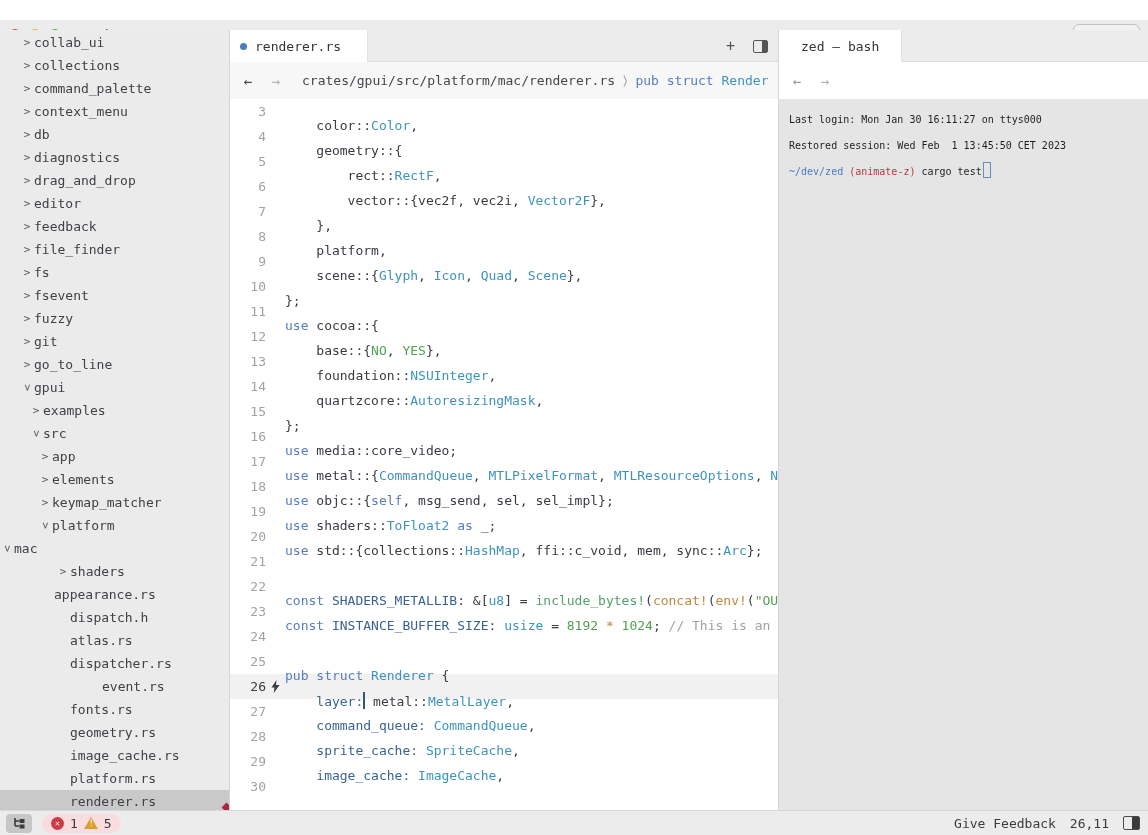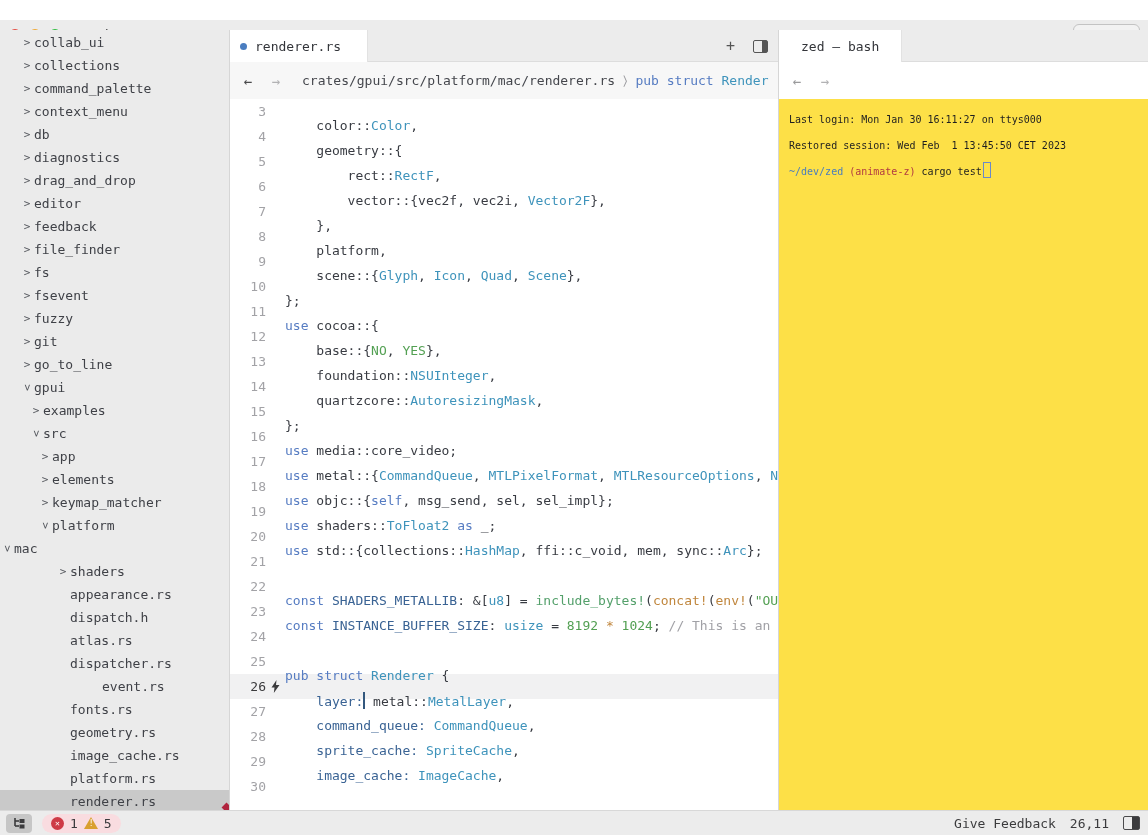--- a/index.html
+++ b/index.html
@@ -85,21 +85,21 @@
   .kw  { color:#567cc2; }
   .typ { color:#3e93bb; }
   .pln { color:#383b42; }
   .prop{ color:#3a6394; }
   .grn { color:#53a053; }
   .orn { color:#c0863d; }
   .mgr { color:#54a06b; }
   .cmt { color:#a1a1a6; }
   .cur { display:inline-block; width:0; height:17px; border-left:2px solid #33587e; vertical-align:-3px; }
   
-  .terminal-pane { width:370px; height:780px; background:#fde047; border-left:1px solid #d6d6d6; display:flex; flex-direction:column; }
+  .terminal-pane { width:370px; height:780px; background:#e5e5e5; border-left:1px solid #d6d6d6; display:flex; flex-direction:column; }
   .term-tab { padding:0 22px; }
   .term-nav { height:37px; background:#ffffff; display:flex; align-items:center; flex:none; }
   .term-nav .nav-back { color:#9a9a9c; }
   .term-content { padding:8px 0 0 10px; line-height:26px; white-space:pre; font-size:10px; color:#1d1e20; }
   .tblue { color:#4a7dbd; }
   .tred  { color:#b13a42; }
   .tcur  { display:inline-block; width:8px; height:16px; border:1.5px solid #6a89c9; vertical-align:-3px; margin-left:1px; }
   
   .statusbar {
     position:absolute; bottom:0; left:0; width:1148px; height:25px;
@@ -163,21 +163,21 @@
         <div class="tree-row" style="padding-left: 20px;"><span class="chev">&gt;</span><span>go_to_line</span></div>
         <div class="tree-row" style="padding-left: 20px;"><span class="chev expanded">&gt;</span><span>gpui</span></div>
         <div class="tree-row" style="padding-left: 29px;"><span class="chev">&gt;</span><span>examples</span></div>
         <div class="tree-row" style="padding-left: 29px;"><span class="chev expanded">&gt;</span><span>src</span></div>
         <div class="tree-row" style="padding-left: 38px;"><span class="chev">&gt;</span><span>app</span></div>
         <div class="tree-row" style="padding-left: 38px;"><span class="chev">&gt;</span><span>elements</span></div>
         <div class="tree-row" style="padding-left: 38px;"><span class="chev">&gt;</span><span>keymap_matcher</span></div>
         <div class="tree-row" style="padding-left: 38px;"><span class="chev expanded">&gt;</span><span>platform</span></div>
         <div class="tree-row" style=""><span class="chev expanded">&gt;</span><span>mac</span></div>
         <div class="tree-row" style="padding-left: 56px;"><span class="chev">&gt;</span><span>shaders</span></div>
-        <div class="tree-row" style="padding-left: 56px;"><span class="chev"></span><span>appearance.rs</span></div>
+        <div class="tree-row" style="padding-left: 40px;"><span class="chev"></span><span>appearance.rs</span></div>
         <div class="tree-row" style="padding-left: 56px;"><span class="chev"></span><span>dispatch.h</span></div>
         <div class="tree-row" style="padding-left: 56px;"><span class="chev"></span><span>atlas.rs</span></div>
         <div class="tree-row" style="padding-left: 56px;"><span class="chev"></span><span>dispatcher.rs</span></div>
         <div class="tree-row" style="padding-left: 88px;"><span class="chev"></span><span>event.rs</span></div>
         <div class="tree-row" style="padding-left: 56px;"><span class="chev"></span><span>fonts.rs</span></div>
         <div class="tree-row" style="padding-left: 56px;"><span class="chev"></span><span>geometry.rs</span></div>
         <div class="tree-row" style="padding-left: 56px;"><span class="chev"></span><span>image_cache.rs</span></div>
         <div class="tree-row" style="padding-left: 56px;"><span class="chev"></span><span>platform.rs</span></div>
         <div class="tree-row selected" style="padding-left: 56px;"><span class="chev"></span><span>renderer.rs</span></div>
       </div>

